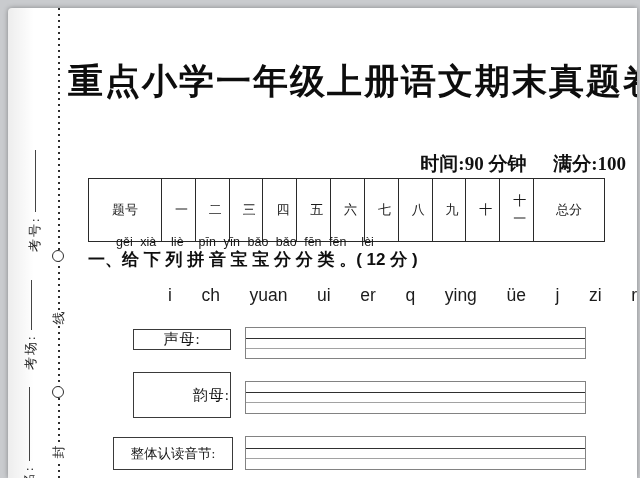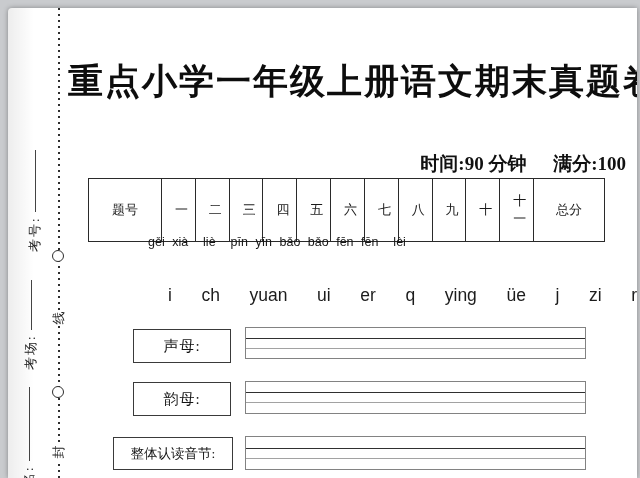--- a/index.html
+++ b/index.html
@@ -67,21 +67,21 @@
     border:1px solid #2a2a2a;height:24px;text-align:center;
     font-size:13px;color:#1a1a1a;padding:13px;
   }
   table.score td.first{width:46px;}
   table.score td.last{width:44px;}
 
   
   .pinyin-hint{
     position:absolute;left:108px;top:227px;
     font-family:"Liberation Sans",sans-serif;font-size:12.5px;color:#161616;
-    white-space:pre;word-spacing:4px;margin-left:32px;
+    white-space:pre;word-spacing:4px;
   }
   .question{
     position:absolute;left:80px;top:240px;
     font-family:"Liberation Sans",sans-serif;font-weight:bold;
     font-size:17px;color:#0f0f0f;white-space:pre;
   }
   .pinyin-items{
     position:absolute;left:160px;top:277px;
     font-family:"Liberation Sans",sans-serif;font-size:17.5px;color:#1c1c1c;
     white-space:pre;word-spacing:5px;
@@ -146,31 +146,32 @@
       <td>八</td>
       <td>九</td>
       <td>十</td>
       <td>十一</td>
       <td class="last">总分</td>
     </tr>
   </tbody>
     </table>
 
   <div class="pinyin-hint">gěi xià  liè  pīn yīn bǎo bǎo fēn fēn  lèi</div>
+  <div class="question">一、给 下 列 拼 音 宝 宝 分 分 类 。( 12 分 )</div>
   <div class="pinyin-items">i   ch   yuan   ui   er   q   ying   üe   j   zi   r   yin</div>
 
-  <div class="cat-box" style="left:125px;top:321px;width:98px;height:34px;align-items:center;">
+  <div class="cat-box" style="left:125px;top:321px;width:98px;height:21px;align-items:center;">
     <span>声母:</span>
   </div>
   <div class="four-line" style="left:237px;top:319px;width:341px;height:32px;">
     <div class="mid1"></div>
     <div class="mid2"></div>
   </div>
 
-  <div class="cat-box" style="left:125px;top:374px;width:98px;height:34px;">
+  <div class="cat-box" style="left:125px;top:364px;width:98px;height:46px;justify-content:flex-end;">
     <span>韵母:</span>
   </div>
   <div class="four-line" style="left:237px;top:373px;width:341px;height:33px;">
     <div class="mid1"></div>
     <div class="mid2"></div>
   </div>
 
   <div class="cat-box" style="left:105px;top:429px;width:120px;height:33px;font-size:13.5px;letter-spacing:0;">
     <span>整体认读音节:</span>
   </div>

